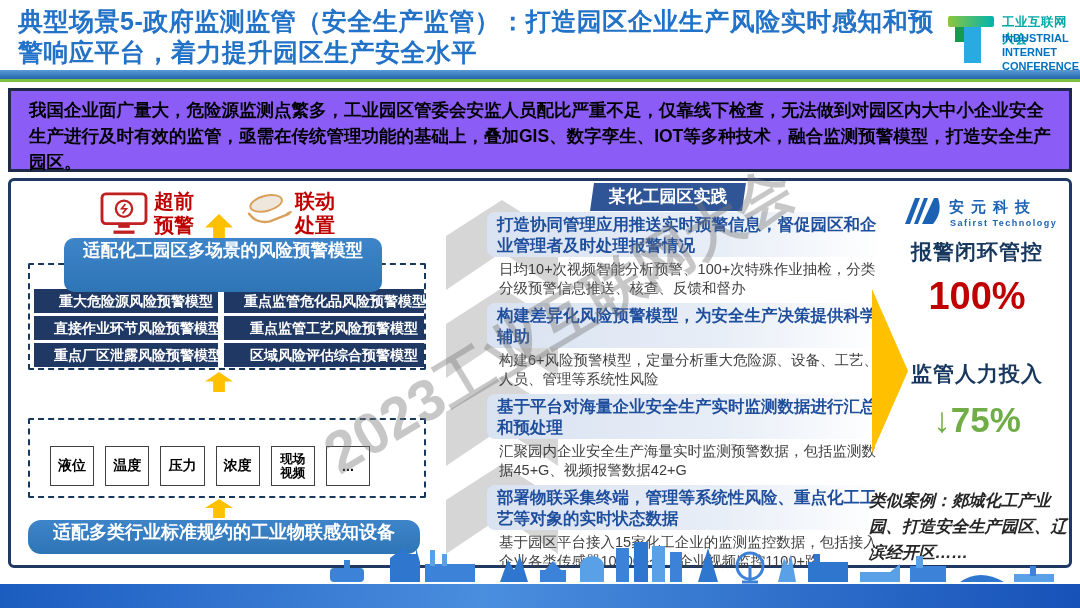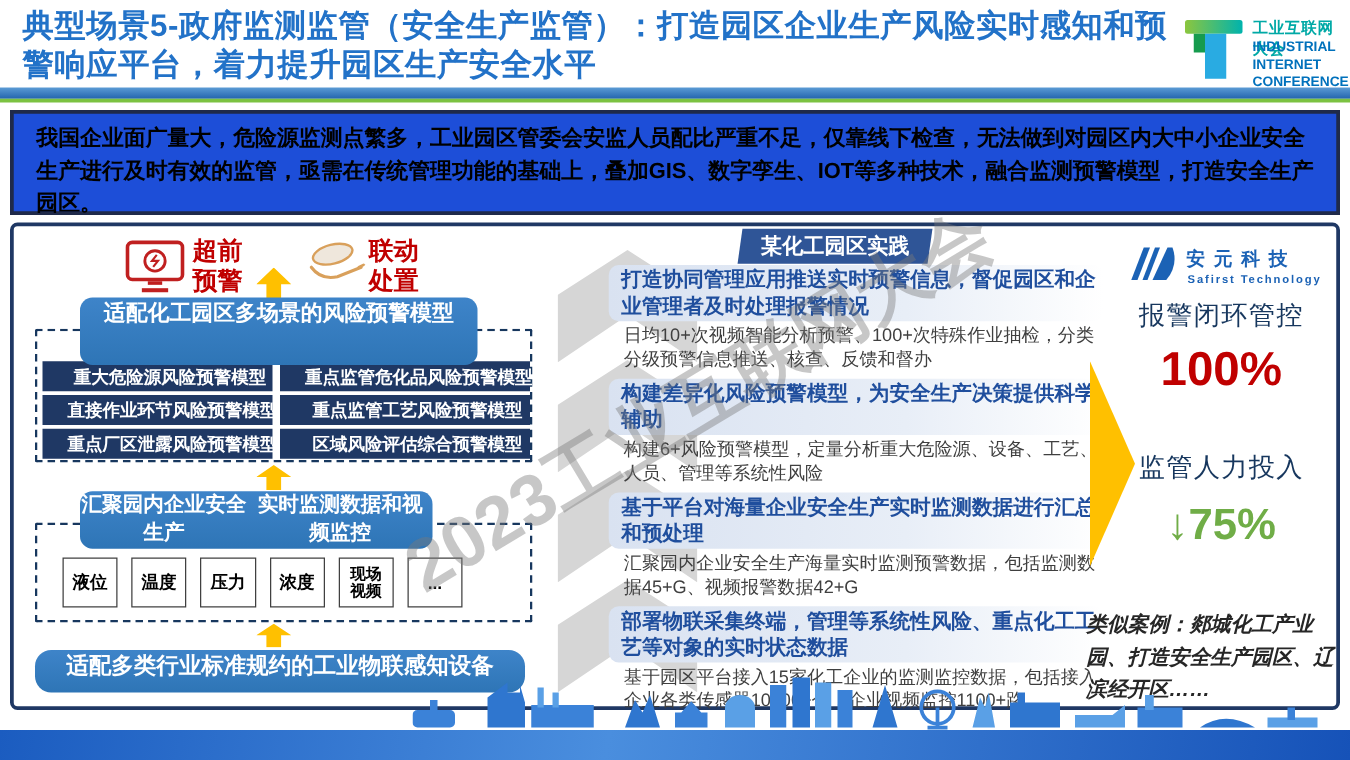--- a/index.html
+++ b/index.html
@@ -15,21 +15,21 @@
   .conf-logo { position:absolute; left:948px; top:12px; width:125px; height:62px; }
   .conf-mark { position:absolute; left:0; top:4px; width:48px; height:50px; }
   .conf-mark .bar { position:absolute; left:0; top:0; width:46px; height:11px; border-radius:2px;
                     background:linear-gradient(90deg,#8CC63E,#00B3AD); }
   .conf-mark .stem { position:absolute; left:16px; top:11px; width:17px; height:36px; background:#29ABE2; }
   .conf-mark .leaf { position:absolute; left:7px; top:11px; width:9px; height:15px; background:#169B4E; }
   .conf-cn { position:absolute; left:54px; top:2px; font-size:12.5px; font-weight:700; color:#00A9A6; letter-spacing:0.5px; }
   .conf-en { position:absolute; left:54px; top:19px; font-size:11px; font-weight:700; color:#0071BC; line-height:14px; }
 
   
-  .problem { position:absolute; left:8px; top:88px; width:1064px; height:84px; background:#1d4ed8;
+  .problem { position:absolute; left:8px; top:88px; width:1064px; height:84px; background:#8b5cf6;
              border:3px solid #1F2A4A; padding:6px 16px 6px 18px; font-size:17.5px; font-weight:800;
              color:#000; line-height:26px; }
 
   
   .mainbox { position:absolute; left:8px; top:178px; width:1064px; height:390px; background:#fff;
              border:3px solid #1F3864; border-radius:6px; }
 
   
   .watermark { position:absolute; left:330px; top:420px; font-size:58px; font-weight:700;
                color:rgba(122,122,122,0.42); white-space:nowrap; transform:rotate(-31deg);
@@ -63,21 +63,21 @@
   .sec { margin-bottom:2px; }
   .sec-h { background:linear-gradient(90deg,#D9E2F1 0%,#E8EEF7 60%,rgba(255,255,255,0)); border-radius:8px;
            color:#1F4E9D; font-size:16.5px; font-weight:800; line-height:20.5px; padding:2px 4px 2px 10px; }
   .sec-b { color:#3F3F3F; font-size:14.5px; line-height:18.5px; padding:3px 2px 4px 12px; }
 
   
   .vendor { position:absolute; left:903px; top:196px; width:160px; height:38px; z-index:2; }
   .vendor-cn { position:absolute; left:46px; top:2px; font-size:15px; font-weight:800; color:#1B62B5; letter-spacing:7px; white-space:nowrap; }
   .vendor-en { position:absolute; left:47px; top:22px; font-size:9px; font-weight:700; color:#1B62B5; letter-spacing:1.5px; white-space:nowrap; }
   .metric-label { position:absolute; left:888px; width:178px; text-align:center; font-size:21px;
-                  font-weight:400; color:#17375E; letter-spacing:1px; z-index:2; }
+                  font-weight:700; color:#17375E; letter-spacing:1px; z-index:2; }
   .metric-val { position:absolute; left:888px; width:178px; text-align:center; font-weight:800; z-index:2; }
   .big-arrow { position:absolute; left:872px; top:289px; width:36px; height:164px; background:#FFC000;
                clip-path:polygon(0% 0%,100% 50%,0% 100%); z-index:2; }
   .cases { position:absolute; left:869px; top:487px; width:200px; font-size:16.5px; font-style:italic;
            font-weight:600; color:#262626; line-height:26px; z-index:2; }
 
   
   .band { position:absolute; left:0; top:584px; width:1080px; height:24px;
           background:linear-gradient(100deg,#1b5cc0 0%,#4a8ede 45%,#16folk52b8 100%);
           background:linear-gradient(100deg,#1b5cc0 0%,#4a8ede 45%,#1652b8 100%); z-index:5; }
@@ -135,24 +135,20 @@
   <div class="modelgrid">
     <div class="modelcell">重大危险源风险预警模型</div>
     <div class="modelcell">重点监管危化品风险预警模型</div>
     <div class="modelcell">直接作业环节风险预警模型</div>
     <div class="modelcell">重点监管工艺风险预警模型</div>
     <div class="modelcell">重点厂区泄露风险预警模型</div>
     <div class="modelcell">区域风险评估综合预警模型</div>
   </div>
   <div class="arrow-up" style="left:205px;top:372px;width:28px;height:20px;"></div>
 
-  <div class="bluebox" style="left:64px;top:393px;width:282px;height:46px;font-size:16.5px;line-height:22px;">
-    <span>汇聚园内企业安全生产</span>
-    <span>实时监测数据和视频监控</span>
-  </div>
   <div class="dashed" style="left:28px;top:418px;width:398px;height:80px;"></div>
   <div class="sensors">
     <div class="sensor">液位</div>
     <div class="sensor">温度</div>
     <div class="sensor">压力</div>
     <div class="sensor">浓度</div>
     <div class="sensor small">
         <span style="display:inline-block;width:27px;">现场视频</span>
       </div>
     <div class="sensor">...</div>

